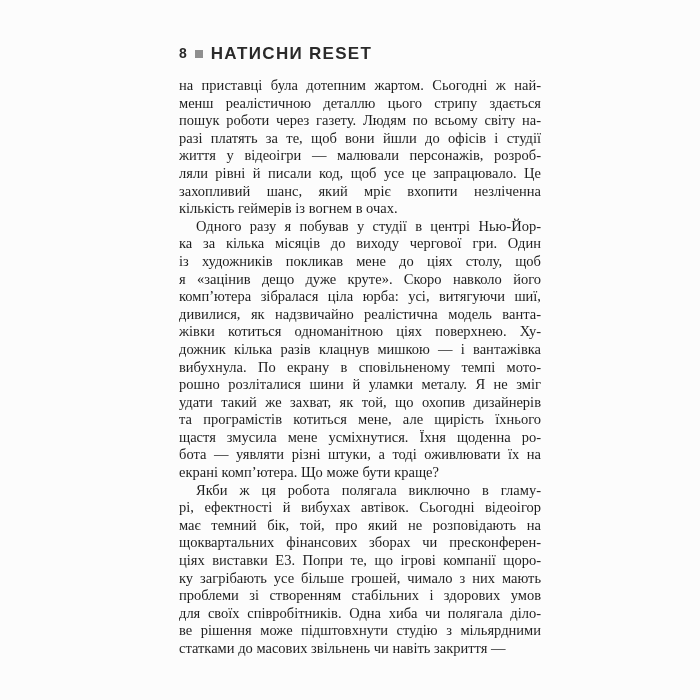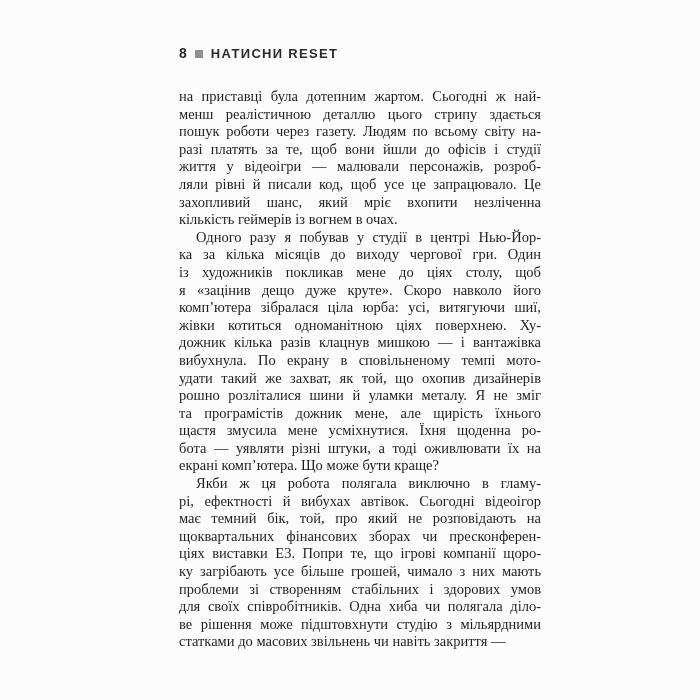--- a/index.html
+++ b/index.html
@@ -29,27 +29,27 @@
     font-size: 14px;
     line-height: 15px;
   }
   .bullet {
     width: 8px;
     height: 8px;
     margin: 0 8px 0 8px;
     flex: none;
   }
   .ptitle {
-    font-size: 13px;
+    font-size: 17px;
     line-height: 15px;
     letter-spacing: 1.3px;
     white-space: nowrap;
   }
   .body-text {
-    margin-top: 27px;
+    margin-top: 16px;
     font-size: 14.5px;
     line-height: 17.6px;
     color: #1e1e1e;
   }
   .line {
     height: 17.6px;
     overflow: hidden;
     text-align: justify;
     text-align-last: justify;
   }
@@ -77,26 +77,27 @@
         <div class="line">разі платять за те, щоб вони йшли до офісів і студії</div>
         <div class="line">життя у відеоігри — малювали персонажів, розроб-</div>
         <div class="line">ляли рівні й писали код, щоб усе це запрацювало. Це</div>
         <div class="line">захопливий шанс, який мріє вхопити незліченна</div>
         <div class="line para-end">кількість геймерів із вогнем в очах.</div>
         <div class="line indent">Одного разу я побував у студії в центрі Нью-Йор-</div>
         <div class="line">ка за кілька місяців до виходу чергової гри. Один</div>
         <div class="line">із художників покликав мене до ціях столу, щоб</div>
         <div class="line">я «зацінив дещо дуже круте». Скоро навколо його</div>
         <div class="line">комп’ютера зібралася ціла юрба: усі, витягуючи шиї,</div>
+        <div class="line">дивилися, як надзвичайно реалістична модель ванта-</div>
         <div class="line">жівки котиться одноманітною ціях поверхнею. Ху-</div>
         <div class="line">дожник кілька разів клацнув мишкою — і вантажівка</div>
         <div class="line">вибухнула. По екрану в сповільненому темпі мото-</div>
+        <div class="line">рошно розліталися шини й уламки металу. Я не зміг</div>
         <div class="line">удати такий же захват, як той, що охопив дизайнерів</div>
-        <div class="line">рошно розліталися шини й уламки металу. Я не зміг</div>
-        <div class="line">та програмістів дожник мене, але щирість їхнього</div>
+        <div class="line">та програмістів котиться мене, але щирість їхнього</div>
         <div class="line">щастя змусила мене усміхнутися. Їхня щоденна ро-</div>
         <div class="line">бота — уявляти різні штуки, а тоді оживлювати їх на</div>
         <div class="line para-end">екрані комп’ютера. Що може бути краще?</div>
         <div class="line indent">Якби ж ця робота полягала виключно в гламу-</div>
         <div class="line">рі, ефектності й вибухах автівок. Сьогодні відеоігор</div>
         <div class="line">має темний бік, той, про який не розповідають на</div>
         <div class="line">щоквартальних фінансових зборах чи пресконферен-</div>
         <div class="line">ціях виставки E3. Попри те, що ігрові компанії щоро-</div>
         <div class="line">ку загрібають усе більше грошей, чимало з них мають</div>
         <div class="line">проблеми зі створенням стабільних і здорових умов</div>

